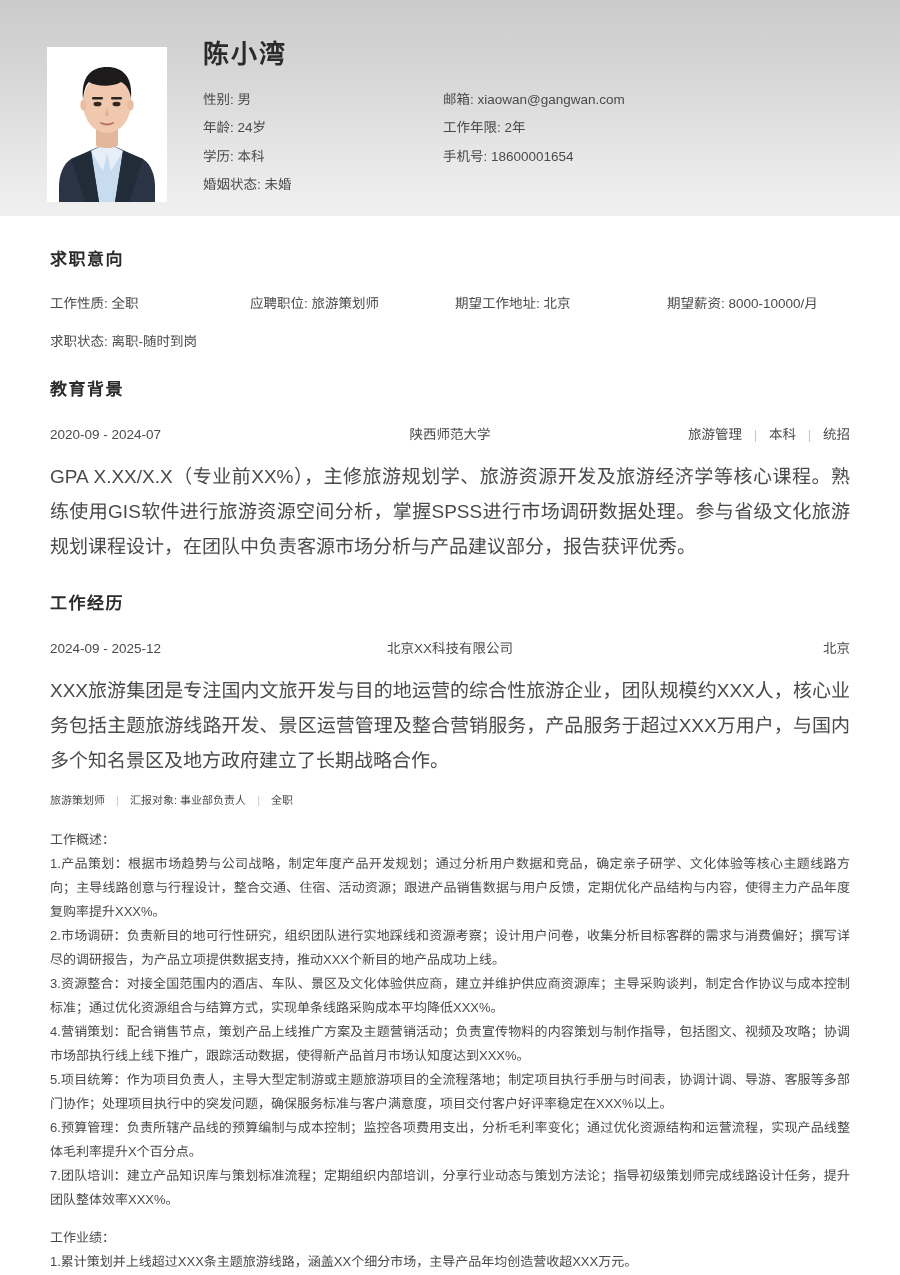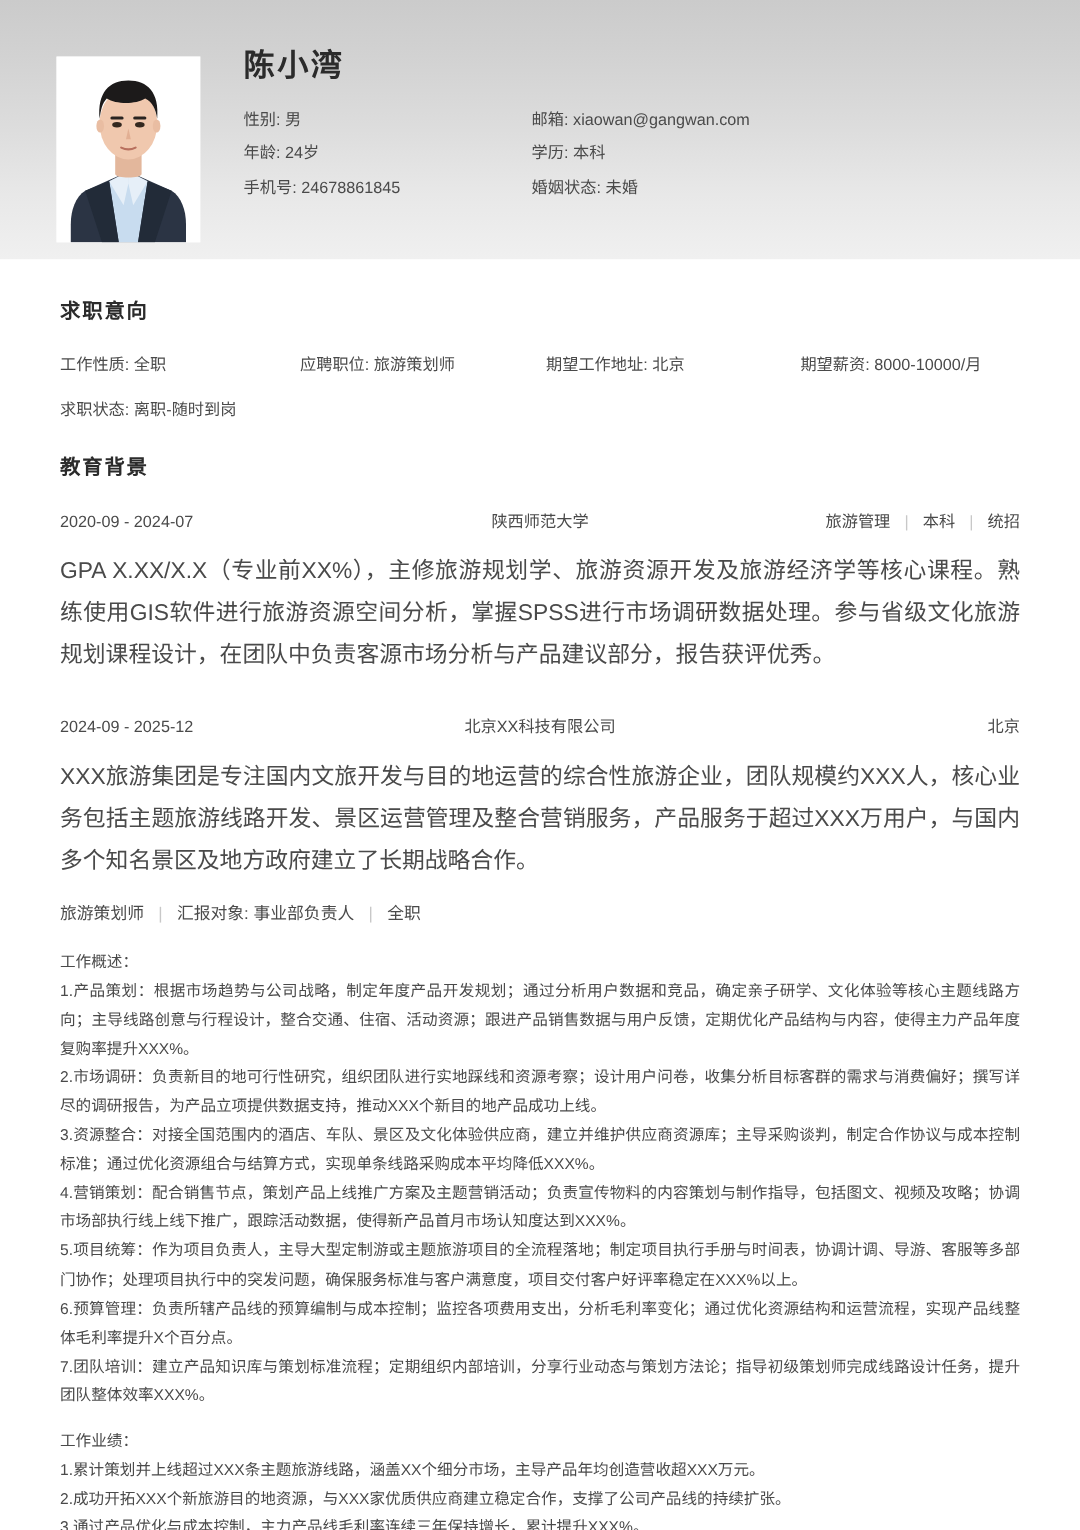--- a/index.html
+++ b/index.html
@@ -120,21 +120,21 @@
 
   .entry-desc {
     font-size: 19px;
     line-height: 1.85;
     color: #4a4a4a;
     margin: 0 0 14px 0;
     text-align: justify;
     white-space: pre-line;
   }
   .entry-subrow {
-    font-size: 14px;
+    font-size: 11px;
     color: #4a4a4a;
     margin: 0 0 18px 0;
     line-height: 1.6;
   }
   .block-text {
     font-size: 13px;
     line-height: 1.85;
     color: #4a4a4a;
     margin: 0 0 14px 0;
     white-space: pre-line;
@@ -192,29 +192,33 @@
       </div>
       <div class="hi-field">
         <span class="hi-label">邮箱:</span>
         <span class="hi-value">xiaowan@gangwan.com</span>
       </div>
 
       <div class="hi-field">
         <span class="hi-label">年龄:</span>
         <span class="hi-value">24岁</span>
       </div>
+      <div class="hi-field">
+        <span class="hi-label">工作年限:</span>
+        <span class="hi-value">2年</span>
+      </div>
 
       <div class="hi-field">
         <span class="hi-label">学历:</span>
         <span class="hi-value">本科</span>
       </div>
 
       <div class="hi-field">
         <span class="hi-label">手机号:</span>
-        <span class="hi-value">24678861845</span>
+        <span class="hi-value">18600001654</span>
       </div>
       <div class="hi-field">
         <span class="hi-label">婚姻状态:</span>
         <span class="hi-value">未婚</span>
       </div>
 
     </div>
   </div>
 </div>
 
@@ -263,20 +267,21 @@
           <span>本科</span>
           <span class="pipe-sep">|</span>
           <span>统招</span>
         </div>
       </div>
       <div class="entry-desc">GPA X.XX/X.X（专业前XX%），主修旅游规划学、旅游资源开发及旅游经济学等核心课程。熟练使用GIS软件进行旅游资源空间分析，掌握SPSS进行市场调研数据处理。参与省级文化旅游规划课程设计，在团队中负责客源市场分析与产品建议部分，报告获评优秀。</div>
     </div>
   </div>
 
   <div class="section">
+    <div class="section-title">工作经历</div>
 
     <div class="entry">
       <div class="entry-head">
         <div class="eh-date">2024-09 - 2025-12</div>
         <div class="eh-org">北京XX科技有限公司</div>
         <div class="eh-right">北京</div>
       </div>
 
       <div class="entry-desc">XXX旅游集团是专注国内文旅开发与目的地运营的综合性旅游企业，团队规模约XXX人，核心业务包括主题旅游线路开发、景区运营管理及整合营销服务，产品服务于超过XXX万用户，与国内多个知名景区及地方政府建立了长期战略合作。</div>
 

